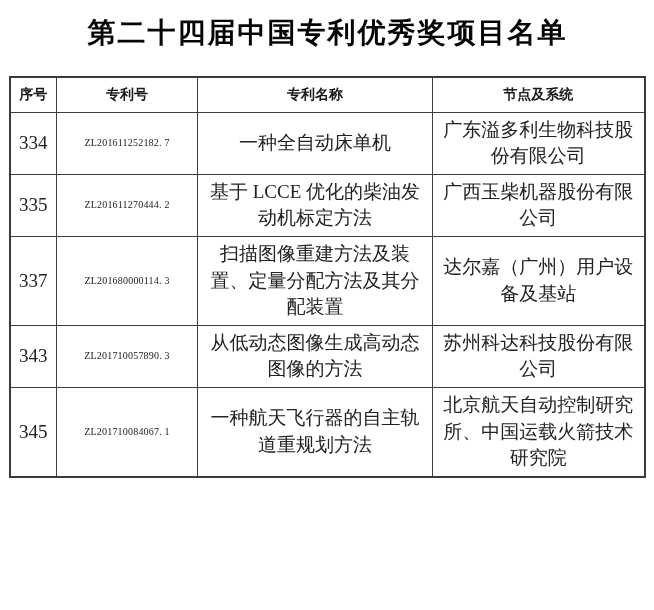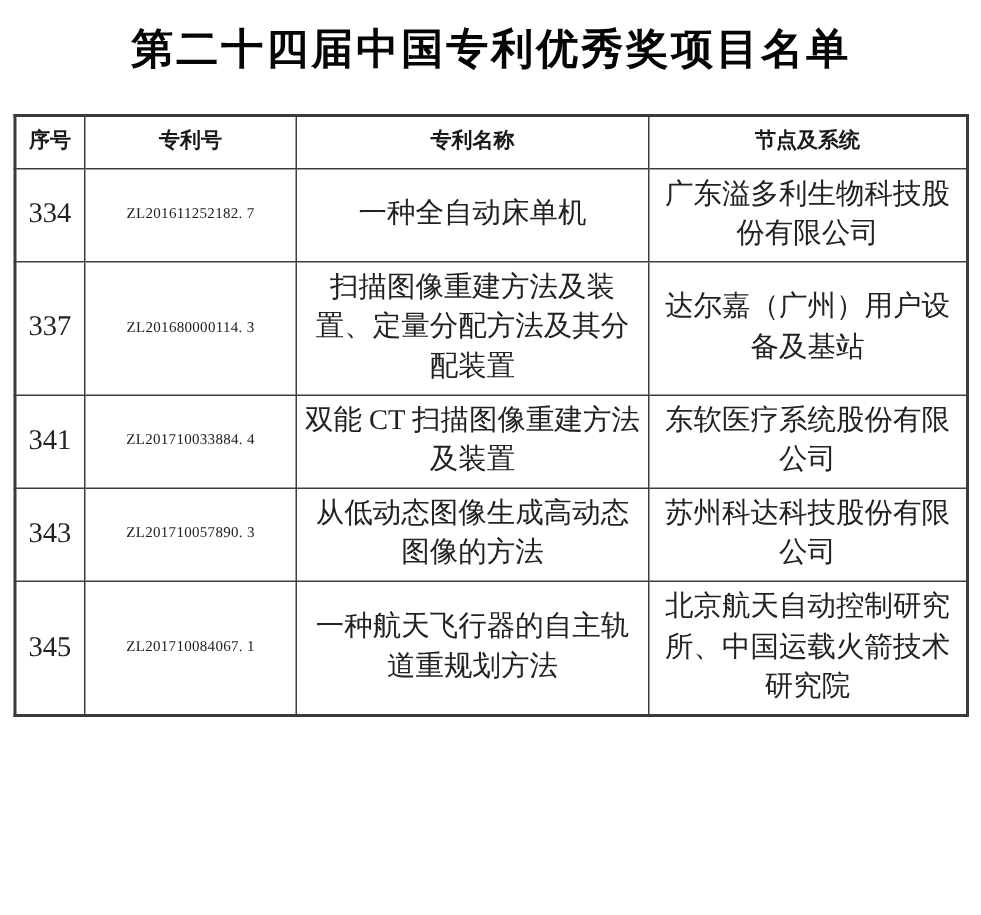--- a/index.html
+++ b/index.html
@@ -86,30 +86,30 @@
       </tr>
     </thead>
     <tbody>
         <tr>
           <td class="serial-number-cell">334</td>
           <td class="patent-number-cell">ZL201611252182. 7</td>
           <td class="patent-name-cell">一种全自动床单机</td>
           <td class="patent-owner-cell">广东溢多利生物科技股份有限公司</td>
         </tr>
         <tr>
+          <td class="serial-number-cell">335</td>
+          <td class="patent-number-cell">ZL201611270444. 2</td>
+          <td class="patent-name-cell">基于 LCCE 优化的柴油发动机标定方法</td>
+          <td class="patent-owner-cell">广西玉柴机器股份有限公司</td>
+        </tr>
+        <tr>
           <td class="serial-number-cell">337</td>
           <td class="patent-number-cell">ZL201680000114. 3</td>
           <td class="patent-name-cell">扫描图像重建方法及装置、定量分配方法及其分配装置</td>
           <td class="patent-owner-cell">达尔嘉（广州）用户设备及基站</td>
-        </tr>
-        <tr>
-          <td class="serial-number-cell">341</td>
-          <td class="patent-number-cell">ZL201710033884. 4</td>
-          <td class="patent-name-cell">双能 CT 扫描图像重建方法及装置</td>
-          <td class="patent-owner-cell">东软医疗系统股份有限公司</td>
         </tr>
         <tr>
           <td class="serial-number-cell">343</td>
           <td class="patent-number-cell">ZL201710057890. 3</td>
           <td class="patent-name-cell">从低动态图像生成高动态图像的方法</td>
           <td class="patent-owner-cell">苏州科达科技股份有限公司</td>
         </tr>
         <tr>
           <td class="serial-number-cell">345</td>
           <td class="patent-number-cell">ZL201710084067. 1</td>

